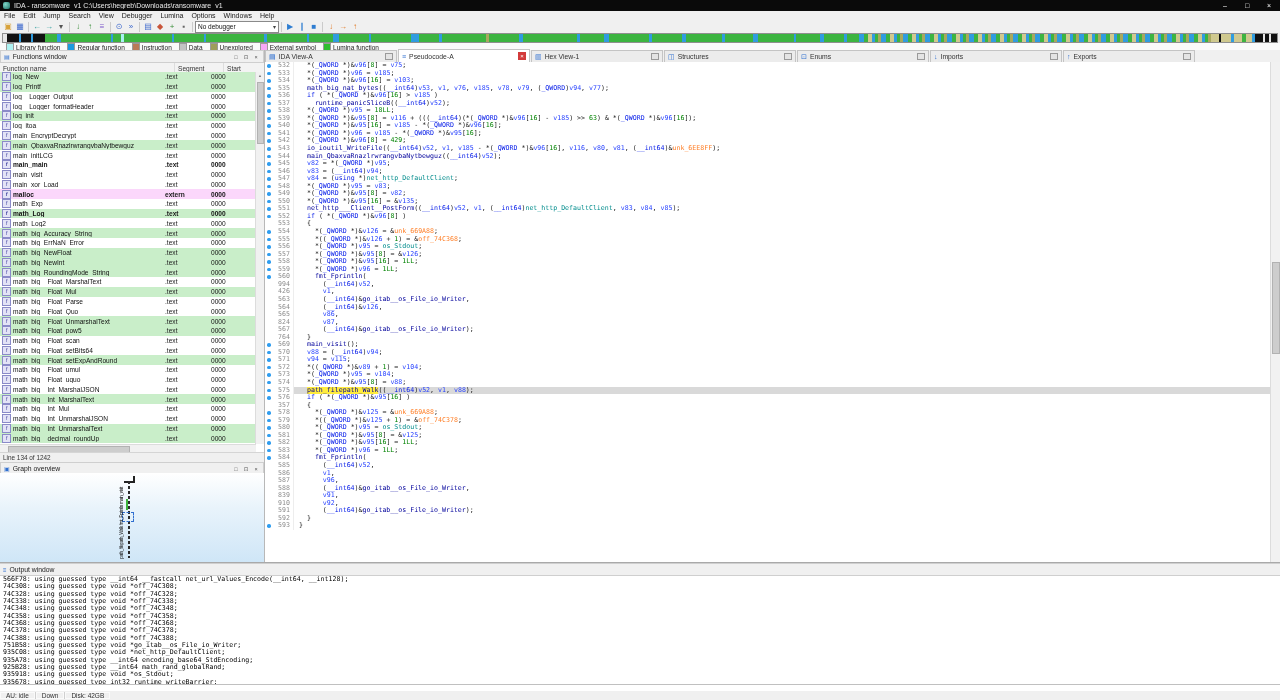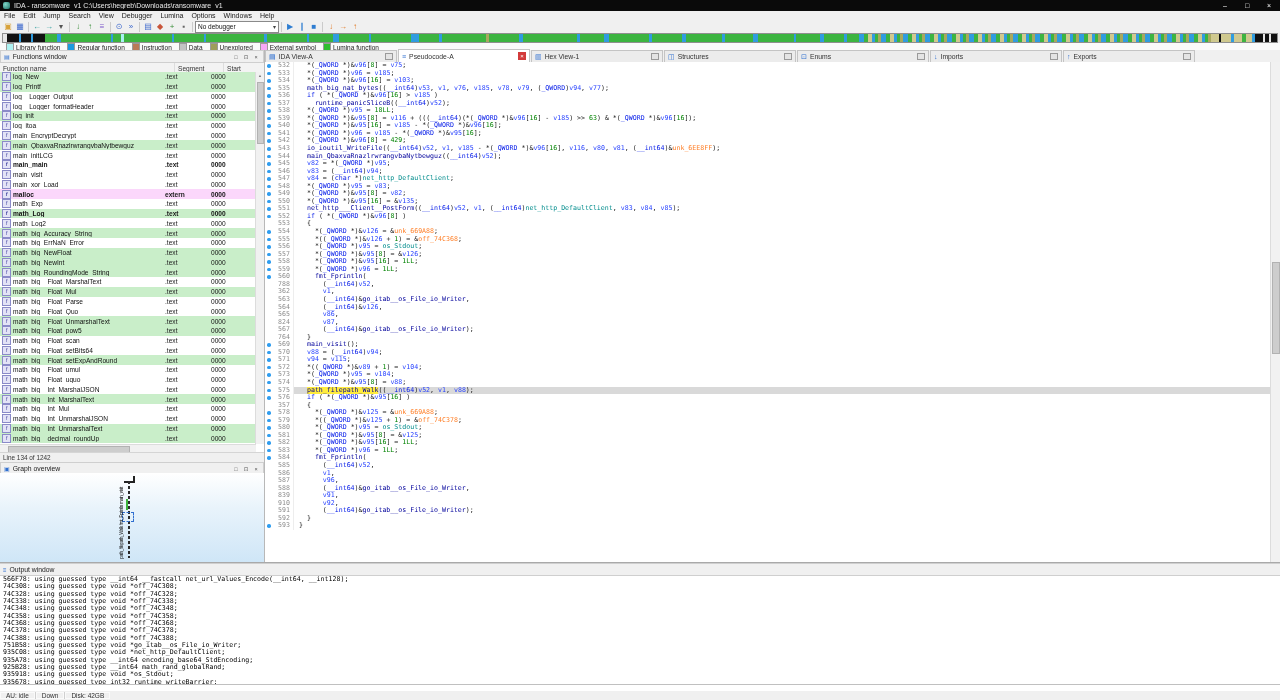--- a/index.html
+++ b/index.html
@@ -698,36 +698,36 @@
       <div class="cline"><span class="cgut"><span class="cdot"></span>537</span><span class="ctext"><span class="tk-p">    </span><span class="tk-f">runtime_panicSliceB</span><span class="tk-p">((</span><span class="tk-k">__int64</span><span class="tk-p">)</span><span class="tk-v">v52</span><span class="tk-p">);</span></span></div>
       <div class="cline"><span class="cgut"><span class="cdot"></span>538</span><span class="ctext"><span class="tk-p">  *(</span><span class="tk-k">_QWORD</span><span class="tk-p"> *)</span><span class="tk-v">v95</span><span class="tk-p"> = </span><span class="tk-n">18LL</span><span class="tk-p">;</span></span></div>
       <div class="cline"><span class="cgut"><span class="cdot"></span>539</span><span class="ctext"><span class="tk-p">  *(</span><span class="tk-k">_QWORD</span><span class="tk-p"> *)&amp;</span><span class="tk-v">v95</span><span class="tk-p">[</span><span class="tk-n">8</span><span class="tk-p">] = </span><span class="tk-v">v116</span><span class="tk-p"> + (((</span><span class="tk-k">__int64</span><span class="tk-p">)(*(</span><span class="tk-k">_QWORD</span><span class="tk-p"> *)&amp;</span><span class="tk-v">v96</span><span class="tk-p">[</span><span class="tk-n">16</span><span class="tk-p">] - </span><span class="tk-v">v185</span><span class="tk-p">) &gt;&gt; </span><span class="tk-n">63</span><span class="tk-p">) &amp; *(</span><span class="tk-k">_QWORD</span><span class="tk-p"> *)&amp;</span><span class="tk-v">v96</span><span class="tk-p">[</span><span class="tk-n">16</span><span class="tk-p">]);</span></span></div>
       <div class="cline"><span class="cgut"><span class="cdot"></span>540</span><span class="ctext"><span class="tk-p">  *(</span><span class="tk-k">_QWORD</span><span class="tk-p"> *)&amp;</span><span class="tk-v">v95</span><span class="tk-p">[</span><span class="tk-n">16</span><span class="tk-p">] = </span><span class="tk-v">v185</span><span class="tk-p"> - *(</span><span class="tk-k">_QWORD</span><span class="tk-p"> *)&amp;</span><span class="tk-v">v96</span><span class="tk-p">[</span><span class="tk-n">16</span><span class="tk-p">];</span></span></div>
       <div class="cline"><span class="cgut"><span class="cdot"></span>541</span><span class="ctext"><span class="tk-p">  *(</span><span class="tk-k">_QWORD</span><span class="tk-p"> *)</span><span class="tk-v">v96</span><span class="tk-p"> = </span><span class="tk-v">v185</span><span class="tk-p"> - *(</span><span class="tk-k">_QWORD</span><span class="tk-p"> *)&amp;</span><span class="tk-v">v95</span><span class="tk-p">[</span><span class="tk-n">16</span><span class="tk-p">];</span></span></div>
       <div class="cline"><span class="cgut"><span class="cdot"></span>542</span><span class="ctext"><span class="tk-p">  *(</span><span class="tk-k">_QWORD</span><span class="tk-p"> *)&amp;</span><span class="tk-v">v96</span><span class="tk-p">[</span><span class="tk-n">8</span><span class="tk-p">] = </span><span class="tk-n">429</span><span class="tk-p">;</span></span></div>
       <div class="cline"><span class="cgut"><span class="cdot"></span>543</span><span class="ctext"><span class="tk-p">  </span><span class="tk-f">io_ioutil_WriteFile</span><span class="tk-p">((</span><span class="tk-k">__int64</span><span class="tk-p">)</span><span class="tk-v">v52</span><span class="tk-p">, </span><span class="tk-v">v1</span><span class="tk-p">, </span><span class="tk-v">v185</span><span class="tk-p"> - *(</span><span class="tk-k">_QWORD</span><span class="tk-p"> *)&amp;</span><span class="tk-v">v96</span><span class="tk-p">[</span><span class="tk-n">16</span><span class="tk-p">], </span><span class="tk-v">v116</span><span class="tk-p">, </span><span class="tk-v">v80</span><span class="tk-p">, </span><span class="tk-v">v81</span><span class="tk-p">, (</span><span class="tk-k">__int64</span><span class="tk-p">)&amp;</span><span class="tk-o">unk_6EE8FF</span><span class="tk-p">);</span></span></div>
       <div class="cline"><span class="cgut"><span class="cdot"></span>544</span><span class="ctext"><span class="tk-p">  </span><span class="tk-f">main_QbaxvaRnazlrwrangvbaNytbewguz</span><span class="tk-p">((</span><span class="tk-k">__int64</span><span class="tk-p">)</span><span class="tk-v">v52</span><span class="tk-p">);</span></span></div>
       <div class="cline"><span class="cgut"><span class="cdot"></span>545</span><span class="ctext"><span class="tk-p">  </span><span class="tk-v">v82</span><span class="tk-p"> = *(</span><span class="tk-k">_QWORD</span><span class="tk-p"> *)</span><span class="tk-v">v95</span><span class="tk-p">;</span></span></div>
       <div class="cline"><span class="cgut"><span class="cdot"></span>546</span><span class="ctext"><span class="tk-p">  </span><span class="tk-v">v83</span><span class="tk-p"> = (</span><span class="tk-k">__int64</span><span class="tk-p">)</span><span class="tk-v">v94</span><span class="tk-p">;</span></span></div>
-      <div class="cline"><span class="cgut"><span class="cdot"></span>547</span><span class="ctext"><span class="tk-p">  </span><span class="tk-v">v84</span><span class="tk-p"> = (</span><span class="tk-k">char</span><span class="tk-p"> *)</span><span class="tk-g">net_http_DefaultClient</span><span class="tk-p">;</span></span></div>
+      <div class="cline"><span class="cgut"><span class="cdot"></span>547</span><span class="ctext"><span class="tk-p">  </span><span class="tk-v">v84</span><span class="tk-p"> = (</span><span class="tk-k">using</span><span class="tk-p"> *)</span><span class="tk-g">net_http_DefaultClient</span><span class="tk-p">;</span></span></div>
       <div class="cline"><span class="cgut"><span class="cdot"></span>548</span><span class="ctext"><span class="tk-p">  *(</span><span class="tk-k">_QWORD</span><span class="tk-p"> *)</span><span class="tk-v">v95</span><span class="tk-p"> = </span><span class="tk-v">v83</span><span class="tk-p">;</span></span></div>
       <div class="cline"><span class="cgut"><span class="cdot"></span>549</span><span class="ctext"><span class="tk-p">  *(</span><span class="tk-k">_QWORD</span><span class="tk-p"> *)&amp;</span><span class="tk-v">v95</span><span class="tk-p">[</span><span class="tk-n">8</span><span class="tk-p">] = </span><span class="tk-v">v82</span><span class="tk-p">;</span></span></div>
       <div class="cline"><span class="cgut"><span class="cdot"></span>550</span><span class="ctext"><span class="tk-p">  *(</span><span class="tk-k">_QWORD</span><span class="tk-p"> *)&amp;</span><span class="tk-v">v95</span><span class="tk-p">[</span><span class="tk-n">16</span><span class="tk-p">] = &amp;</span><span class="tk-v">v135</span><span class="tk-p">;</span></span></div>
       <div class="cline"><span class="cgut"><span class="cdot"></span>551</span><span class="ctext"><span class="tk-p">  </span><span class="tk-f">net_http___Client__PostForm</span><span class="tk-p">((</span><span class="tk-k">__int64</span><span class="tk-p">)</span><span class="tk-v">v52</span><span class="tk-p">, </span><span class="tk-v">v1</span><span class="tk-p">, (</span><span class="tk-k">__int64</span><span class="tk-p">)</span><span class="tk-g">net_http_DefaultClient</span><span class="tk-p">, </span><span class="tk-v">v83</span><span class="tk-p">, </span><span class="tk-v">v84</span><span class="tk-p">, </span><span class="tk-v">v85</span><span class="tk-p">);</span></span></div>
       <div class="cline"><span class="cgut"><span class="cdot"></span>552</span><span class="ctext"><span class="tk-p">  </span><span class="tk-k">if</span><span class="tk-p"> ( *(</span><span class="tk-k">_QWORD</span><span class="tk-p"> *)&amp;</span><span class="tk-v">v96</span><span class="tk-p">[</span><span class="tk-n">8</span><span class="tk-p">] )</span></span></div>
       <div class="cline"><span class="cgut">553</span><span class="ctext"><span class="tk-p">  {</span></span></div>
       <div class="cline"><span class="cgut"><span class="cdot"></span>554</span><span class="ctext"><span class="tk-p">    *(</span><span class="tk-k">_QWORD</span><span class="tk-p"> *)&amp;</span><span class="tk-v">v126</span><span class="tk-p"> = &amp;</span><span class="tk-o">unk_669A88</span><span class="tk-p">;</span></span></div>
       <div class="cline"><span class="cgut"><span class="cdot"></span>555</span><span class="ctext"><span class="tk-p">    *((</span><span class="tk-k">_QWORD</span><span class="tk-p"> *)&amp;</span><span class="tk-v">v126</span><span class="tk-p"> + </span><span class="tk-n">1</span><span class="tk-p">) = &amp;</span><span class="tk-o">off_74C368</span><span class="tk-p">;</span></span></div>
       <div class="cline"><span class="cgut"><span class="cdot"></span>556</span><span class="ctext"><span class="tk-p">    *(</span><span class="tk-k">_QWORD</span><span class="tk-p"> *)</span><span class="tk-v">v95</span><span class="tk-p"> = </span><span class="tk-g">os_Stdout</span><span class="tk-p">;</span></span></div>
       <div class="cline"><span class="cgut"><span class="cdot"></span>557</span><span class="ctext"><span class="tk-p">    *(</span><span class="tk-k">_QWORD</span><span class="tk-p"> *)&amp;</span><span class="tk-v">v95</span><span class="tk-p">[</span><span class="tk-n">8</span><span class="tk-p">] = &amp;</span><span class="tk-v">v126</span><span class="tk-p">;</span></span></div>
       <div class="cline"><span class="cgut"><span class="cdot"></span>558</span><span class="ctext"><span class="tk-p">    *(</span><span class="tk-k">_QWORD</span><span class="tk-p"> *)&amp;</span><span class="tk-v">v95</span><span class="tk-p">[</span><span class="tk-n">16</span><span class="tk-p">] = </span><span class="tk-n">1LL</span><span class="tk-p">;</span></span></div>
       <div class="cline"><span class="cgut"><span class="cdot"></span>559</span><span class="ctext"><span class="tk-p">    *(</span><span class="tk-k">_QWORD</span><span class="tk-p"> *)</span><span class="tk-v">v96</span><span class="tk-p"> = </span><span class="tk-n">1LL</span><span class="tk-p">;</span></span></div>
       <div class="cline"><span class="cgut"><span class="cdot"></span>560</span><span class="ctext"><span class="tk-p">    </span><span class="tk-f">fmt_Fprintln</span><span class="tk-p">(</span></span></div>
-      <div class="cline"><span class="cgut">788</span><span class="ctext"><span class="tk-p">      (</span><span class="tk-k">__int64</span><span class="tk-p">)</span><span class="tk-v">v52</span><span class="tk-p">,</span></span></div>
-      <div class="cline"><span class="cgut">362</span><span class="ctext"><span class="tk-p">      </span><span class="tk-v">v1</span><span class="tk-p">,</span></span></div>
+      <div class="cline"><span class="cgut">994</span><span class="ctext"><span class="tk-p">      (</span><span class="tk-k">__int64</span><span class="tk-p">)</span><span class="tk-v">v52</span><span class="tk-p">,</span></span></div>
+      <div class="cline"><span class="cgut">426</span><span class="ctext"><span class="tk-p">      </span><span class="tk-v">v1</span><span class="tk-p">,</span></span></div>
       <div class="cline"><span class="cgut">563</span><span class="ctext"><span class="tk-p">      (</span><span class="tk-k">__int64</span><span class="tk-p">)&amp;</span><span class="tk-f">go_itab__os_File_io_Writer</span><span class="tk-p">,</span></span></div>
       <div class="cline"><span class="cgut">564</span><span class="ctext"><span class="tk-p">      (</span><span class="tk-k">__int64</span><span class="tk-p">)&amp;</span><span class="tk-v">v126</span><span class="tk-p">,</span></span></div>
       <div class="cline"><span class="cgut">565</span><span class="ctext"><span class="tk-p">      </span><span class="tk-v">v86</span><span class="tk-p">,</span></span></div>
       <div class="cline"><span class="cgut">824</span><span class="ctext"><span class="tk-p">      </span><span class="tk-v">v87</span><span class="tk-p">,</span></span></div>
       <div class="cline"><span class="cgut">567</span><span class="ctext"><span class="tk-p">      (</span><span class="tk-k">__int64</span><span class="tk-p">)&amp;</span><span class="tk-f">go_itab__os_File_io_Writer</span><span class="tk-p">);</span></span></div>
       <div class="cline"><span class="cgut">764</span><span class="ctext"><span class="tk-p">  }</span></span></div>
       <div class="cline"><span class="cgut"><span class="cdot"></span>569</span><span class="ctext"><span class="tk-p">  </span><span class="tk-f">main_visit</span><span class="tk-p">();</span></span></div>
       <div class="cline"><span class="cgut"><span class="cdot"></span>570</span><span class="ctext"><span class="tk-p">  </span><span class="tk-v">v88</span><span class="tk-p"> = (</span><span class="tk-k">__int64</span><span class="tk-p">)</span><span class="tk-v">v94</span><span class="tk-p">;</span></span></div>
       <div class="cline"><span class="cgut"><span class="cdot"></span>571</span><span class="ctext"><span class="tk-p">  </span><span class="tk-v">v94</span><span class="tk-p"> = </span><span class="tk-v">v115</span><span class="tk-p">;</span></span></div>
       <div class="cline"><span class="cgut"><span class="cdot"></span>572</span><span class="ctext"><span class="tk-p">  *((</span><span class="tk-k">_QWORD</span><span class="tk-p"> *)&amp;</span><span class="tk-v">v89</span><span class="tk-p"> + </span><span class="tk-n">1</span><span class="tk-p">) = </span><span class="tk-v">v104</span><span class="tk-p">;</span></span></div>

